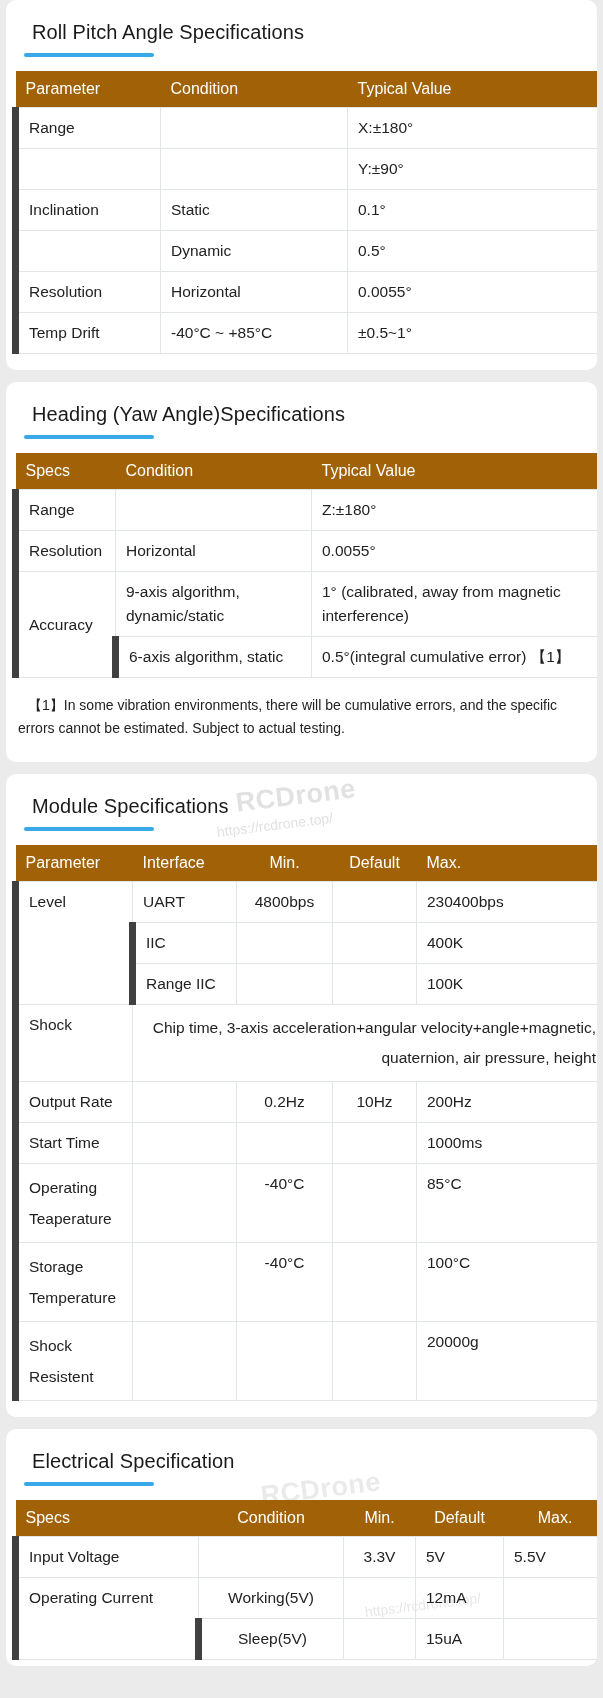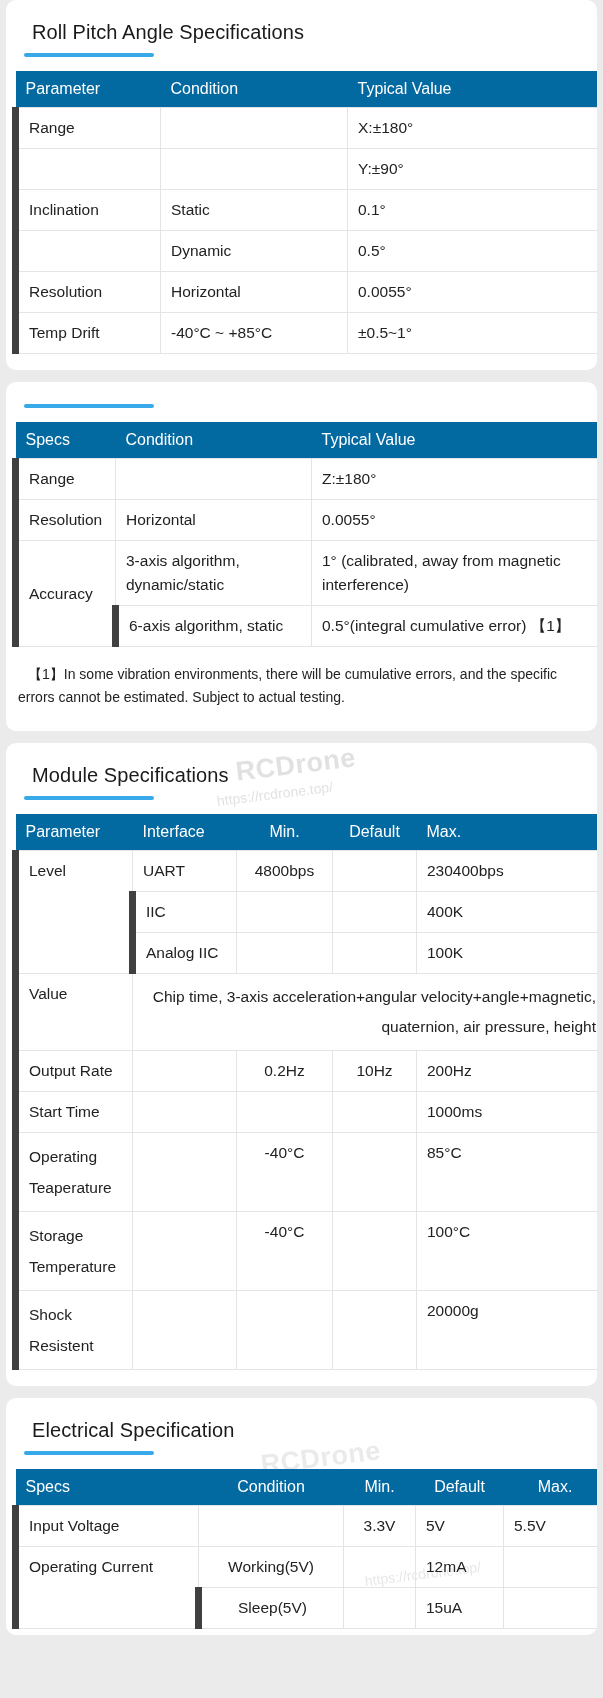--- a/index.html
+++ b/index.html
@@ -50,21 +50,21 @@
     width: calc(100% - 12px);
     margin: 0 6px 6px 6px;
     border-collapse: collapse;
     table-layout: fixed;
     font-size: 15.5px;
     color: #222;
     position: relative;
     z-index: 2;
   }
   table.spec th {
-    background: #0369a1;
+    background: #a16207;
     color: #ffffff;
     font-weight: 400;
     text-align: left;
     padding: 9px 10px;
     font-size: 16px;
     border: none;
     white-space: nowrap;
     overflow: hidden;
   }
   table.spec td {
@@ -191,20 +191,21 @@
         <tr>
           <td>Temp Drift</td>
           <td>-40°C ~ +85°C</td>
           <td>±0.5~1°</td>
         </tr>
       </tbody>
     </table>
   </div>
 
   <div class="card">
+    <div class="sec-title">Heading (Yaw Angle)Specifications</div>
     <div class="sec-underline"></div>
     <table class="spec t2">
       <colgroup>
           <col class="c1">
           <col class="c2">
           <col class="c3">
         </colgroup>
       <thead>
         <tr>
           <th>Specs</th>
@@ -218,21 +219,21 @@
           <td></td>
           <td>Z:±180°</td>
         </tr>
         <tr>
           <td>Resolution</td>
           <td>Horizontal</td>
           <td>0.0055°</td>
         </tr>
         <tr>
           <td rowspan="2">Accuracy</td>
-          <td class="wrap">3-axis algorithm, dynamic/static</td>
+          <td class="wrap">9-axis algorithm, dynamic/static</td>
           <td class="wrap">1° (calibrated, away from magnetic interference)</td>
         </tr>
         <tr>
           <td class="wrap">6-axis algorithm, static</td>
           <td class="wrap">0.5°(integral cumulative error) 【1】</td>
         </tr>
       </tbody>
     </table>
     <div class="footnote">【1】In some vibration environments, there will be cumulative errors, and the specific errors cannot be estimated. Subject to actual testing.</div>
   </div>
@@ -267,27 +268,27 @@
           <td class="num"></td>
           <td>230400bps</td>
         </tr>
         <tr>
           <td>IIC</td>
           <td class="num"></td>
           <td class="num"></td>
           <td>400K</td>
         </tr>
         <tr>
-          <td>Analog IIC</td>
+          <td>Range IIC</td>
           <td class="num"></td>
           <td class="num"></td>
           <td>100K</td>
         </tr>
         <tr>
-          <td style="vertical-align:top">Value</td>
+          <td style="vertical-align:top">Shock</td>
           <td colspan="4" class="wrap" style="line-height:1.95; white-space:normal; overflow:hidden;text-align:right;">Chip time, 3-axis acceleration+angular velocity+angle+magnetic, quaternion, air pressure, height</td>
         </tr>
         <tr>
           <td>Output Rate</td>
           <td></td>
           <td class="num">0.2Hz</td>
           <td class="num">10Hz</td>
           <td>200Hz</td>
         </tr>
         <tr>

